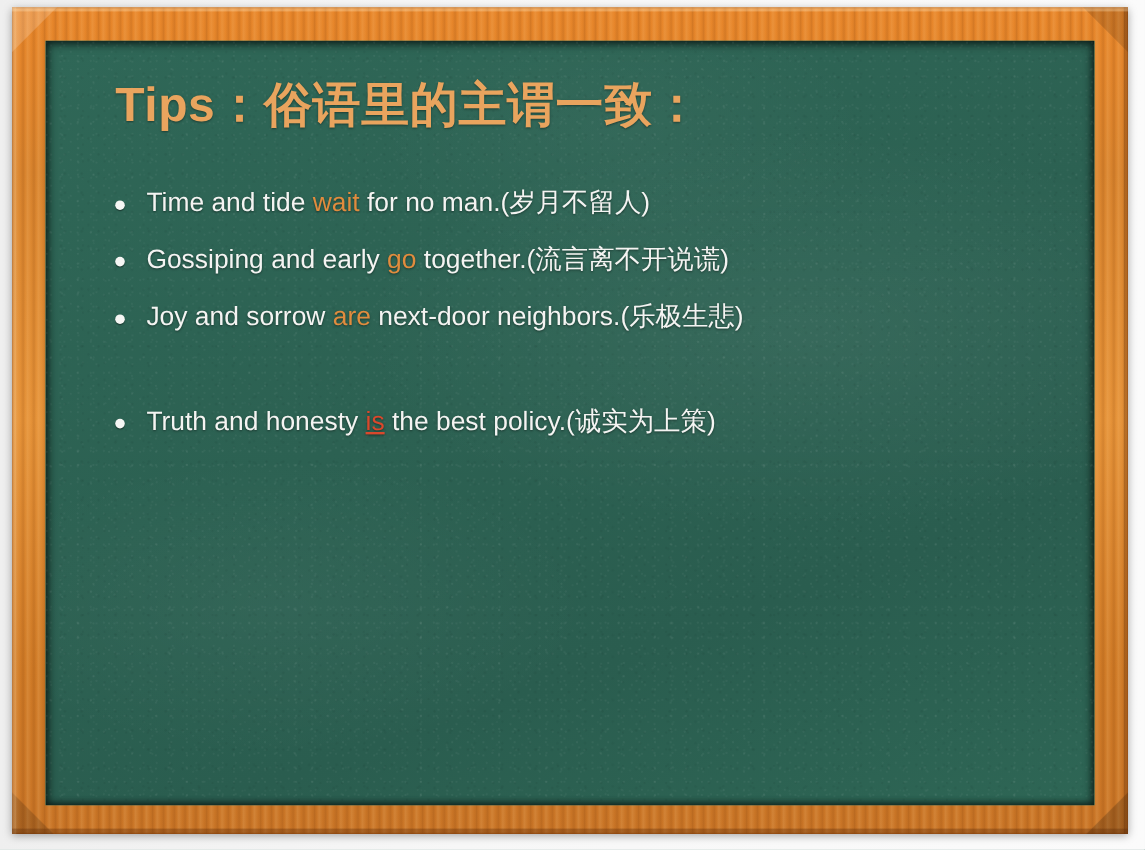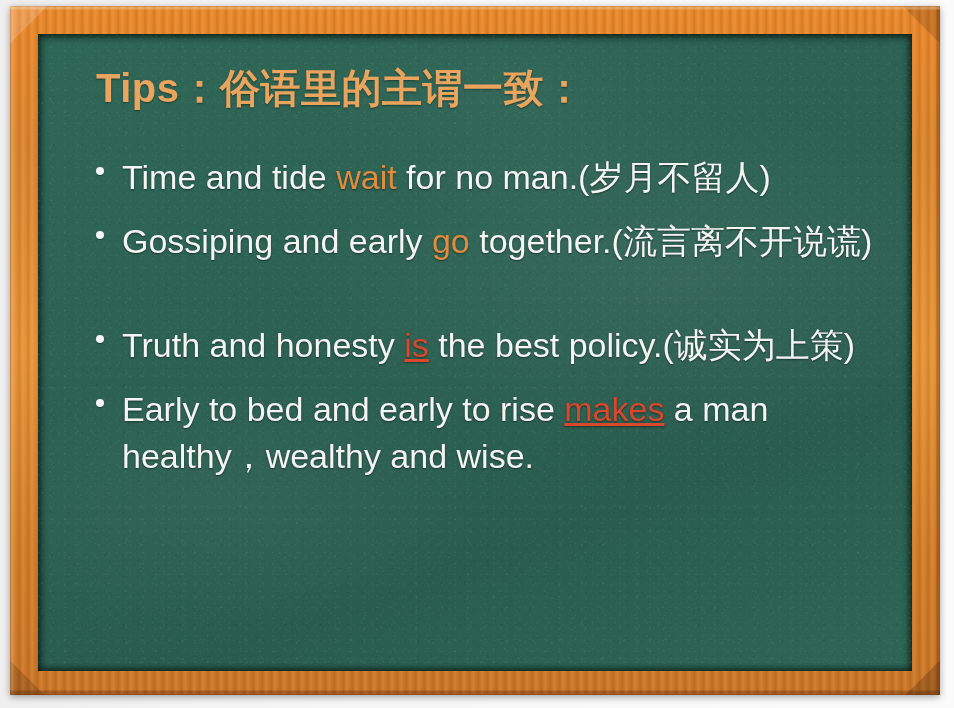--- a/index.html
+++ b/index.html
@@ -128,21 +128,21 @@
     position: relative;
     z-index: 3;
     margin: 44px 0 0 0;
     padding: 0;
     list-style: none;
   }
   .bullet-item {
     position: relative;
     margin: 0 0 17px 0;
     padding-left: 48px;
-    font-size: 34px;
+    font-size: 22px;
     line-height: 1.38;
     color: #f4f4f2;
     text-shadow: 0 1px 2px rgba(0,0,0,0.45);
   }
   .bullet-item.spacer-before {
     margin-top: 57px;
   }
   .bullet-dot {
     position: absolute;
     left: 22px;
@@ -165,19 +165,19 @@
 
     <div class="board">
       <div class="board-texture"></div>
 
       <h1 class="board-title">Tips：俗语里的主谓一致：</h1>
 
       <ul class="bullet-list">
 
       <li class="bullet-item"><span class="bullet-dot"></span><span class="">Time and tide </span><span class="hl-orange">wait</span><span class=""> for no man.(岁月不留人)</span></li>
           <li class="bullet-item"><span class="bullet-dot"></span><span class="">Gossiping and early </span><span class="hl-orange">go</span><span class=""> together.(流言离不开说谎)</span></li>
+          <li class="bullet-item"><span class="bullet-dot"></span><span class="">Joy and sorrow </span><span class="hl-orange">are</span><span class=""> next-door neighbors.(乐极生悲)</span></li>
           <li class="bullet-item spacer-before"><span class="bullet-dot"></span><span class="">Truth and honesty </span><span class="hl-red">is</span><span class=""> the best policy.(诚实为上策)</span></li>
-          <li class="bullet-item"><span class="bullet-dot"></span><span class="">Early to bed and early to rise </span><span class="hl-red">makes</span><span class=""> a man healthy，wealthy and wise.</span></li>
         </ul>
 
     </div>
   </div>
 </div>
 
 </body></html>

